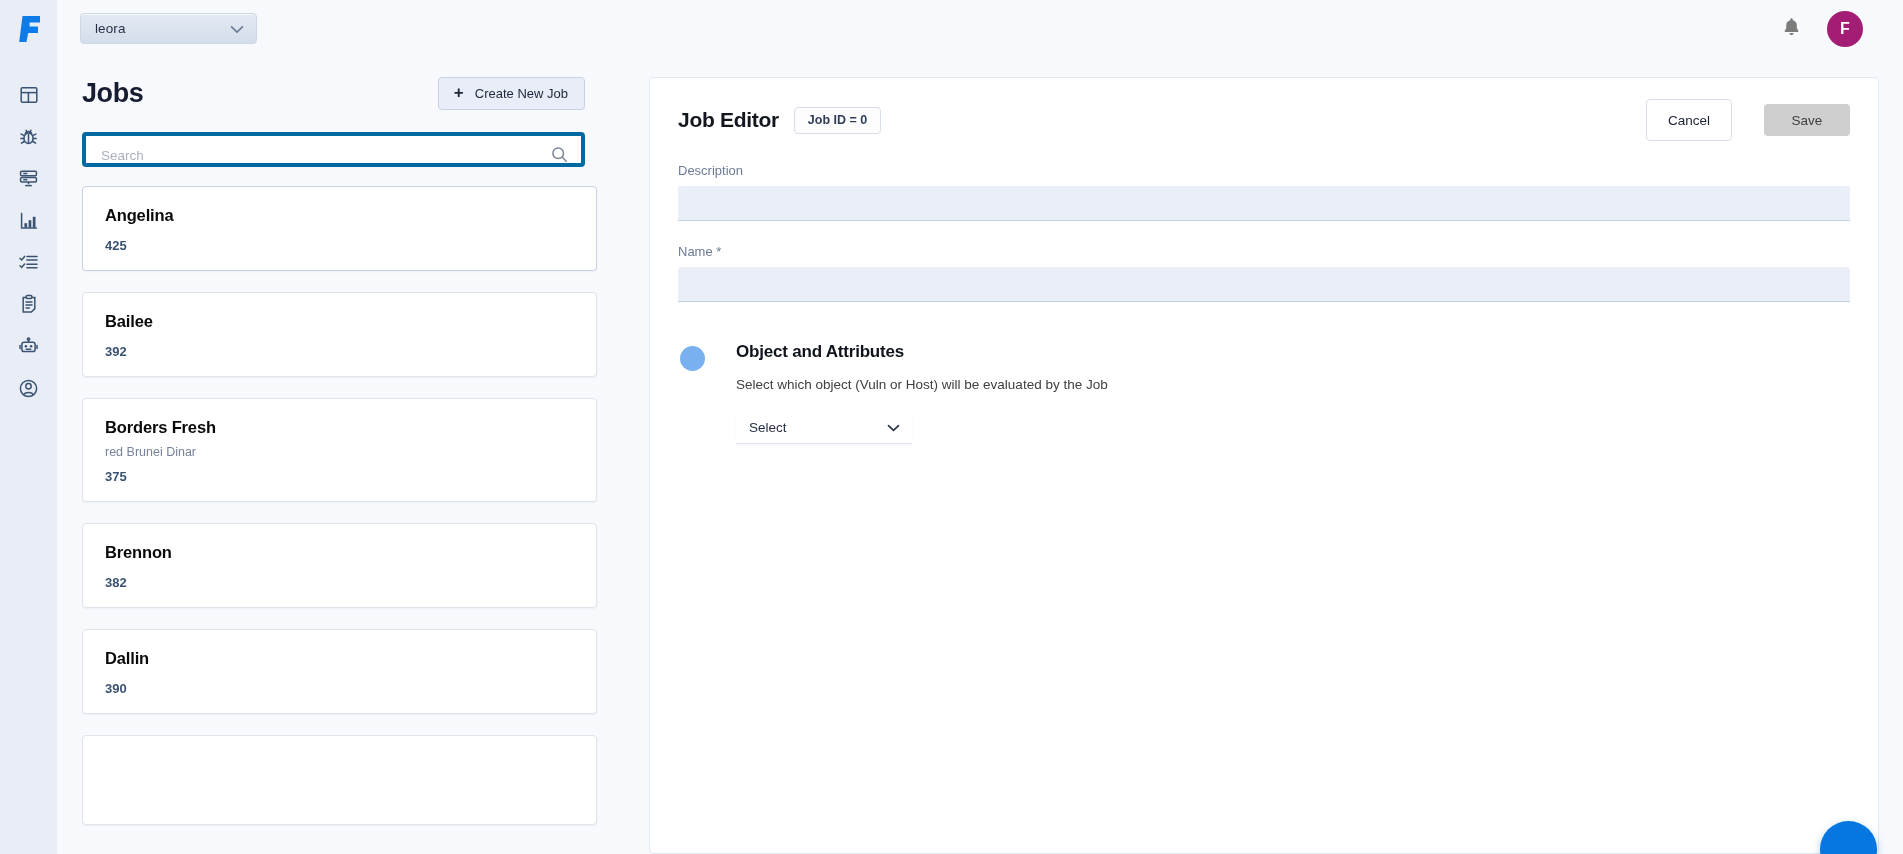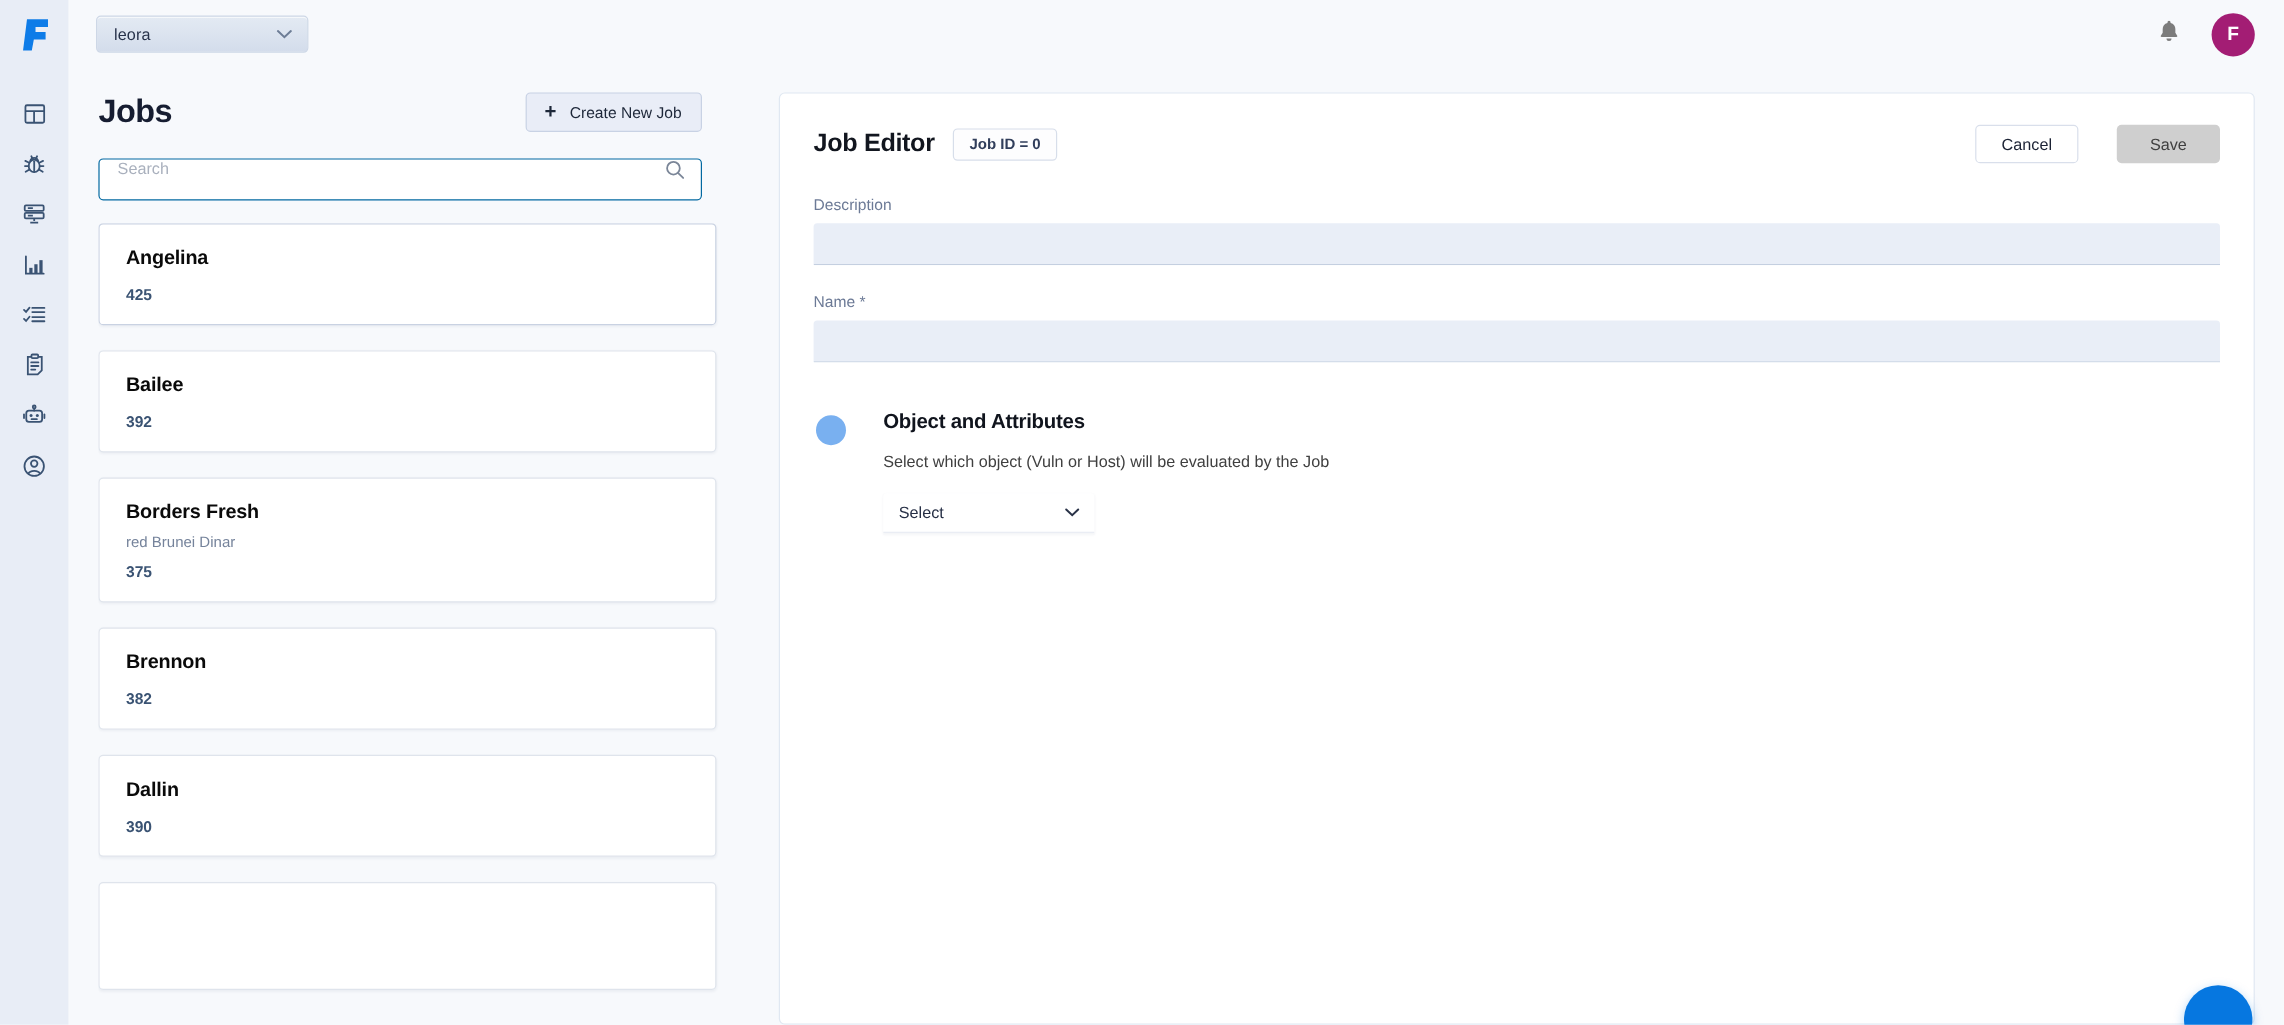--- a/index.html
+++ b/index.html
@@ -66,21 +66,21 @@
     min-width: 0;
     background: #f7f9fc;
   }
 
   
   .topbar {
     height: 57px;
     min-height: 57px;
     display: flex;
     align-items: center;
-    padding: 0 24px 0 23px;
+    padding: 0 40px 0 23px;
     background: #f7f9fc;
   }
   .org-select {
     width: 177px;
     height: 31px;
     border-radius: 4px;
     background: linear-gradient(180deg, #e3eaf3 0%, #dbe3ef 55%, #d3dceb 100%);
     border: 1px solid #cdd7e6;
     display: flex;
     align-items: center;
@@ -167,24 +167,24 @@
     line-height: 1;
     font-weight: 700;
     color: #1d2739;
     margin-top: -1px;
   }
 
   .search-wrap {
     margin: 13px 64px 0 0;
     height: 35px;
     background: #ffffff;
-    border: 1px solid #0369a1;
-    border-radius: 4px;
-    display: flex;
-    align-items: flex-start;
+    border: 4px solid #0369a1;
+    border-radius: 4px;
+    display: flex;
+    align-items: flex-end;
     padding: 0 13px 0 15px;
   }
   .search-wrap input {
     flex: 1;
     border: none;
     outline: none;
     background: transparent;
     font-family: "Liberation Sans", sans-serif;
     font-size: 13.5px;
     color: #2c3650;
@@ -273,21 +273,21 @@
     display: flex;
     align-items: center;
     padding: 0 13px;
     font-size: 12.5px;
     font-weight: 600;
     color: #313e5b;
     cursor: default;
   }
   .editor-head-spacer { flex: 1; }
   .btn-cancel {
-    height: 32px;
+    height: 42px;
     min-width: 86px;
     background: #ffffff;
     border: 1px solid #d9dfeb;
     border-radius: 4px;
     color: #1b2234;
     font-size: 13.5px;
     font-family: "Liberation Sans", sans-serif;
     cursor: pointer;
     margin-right: 17px;
   }

